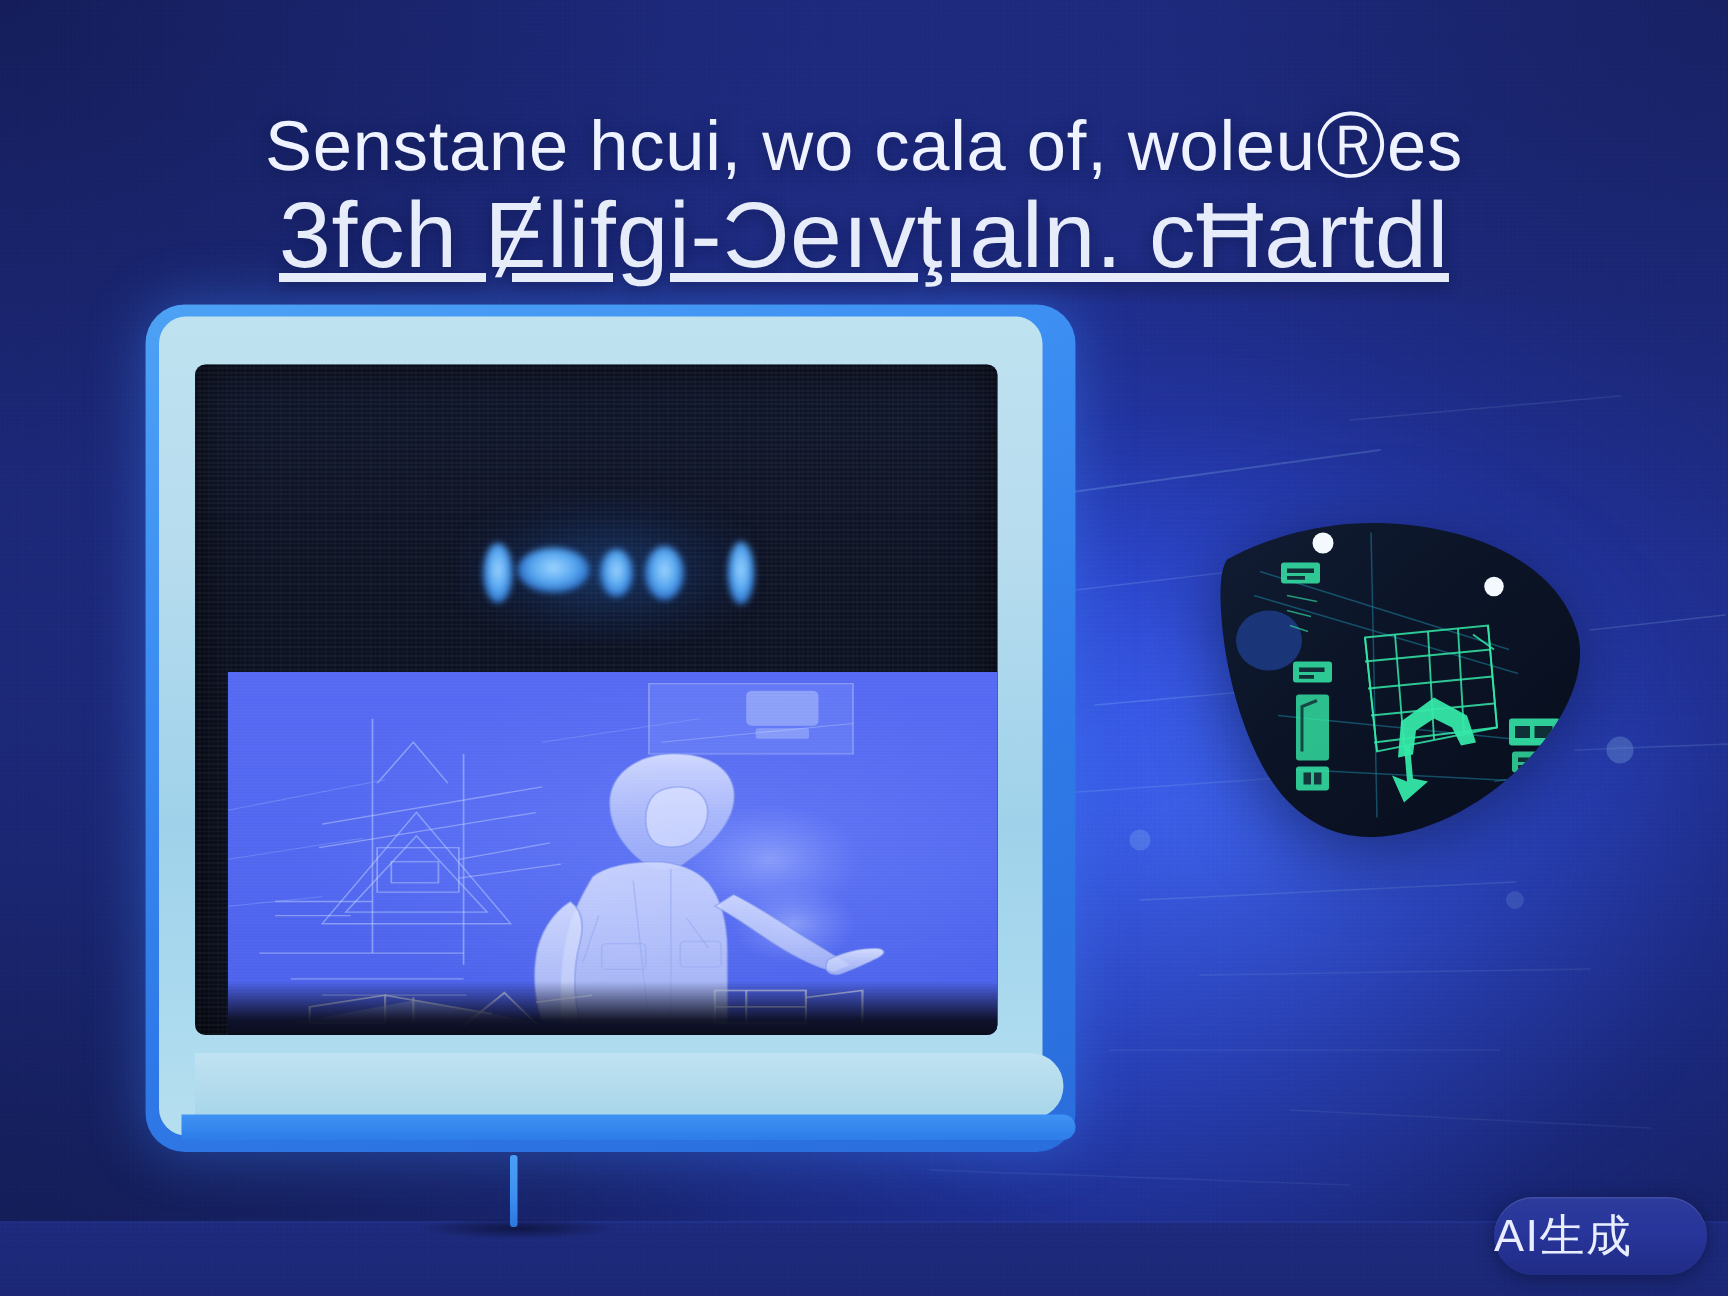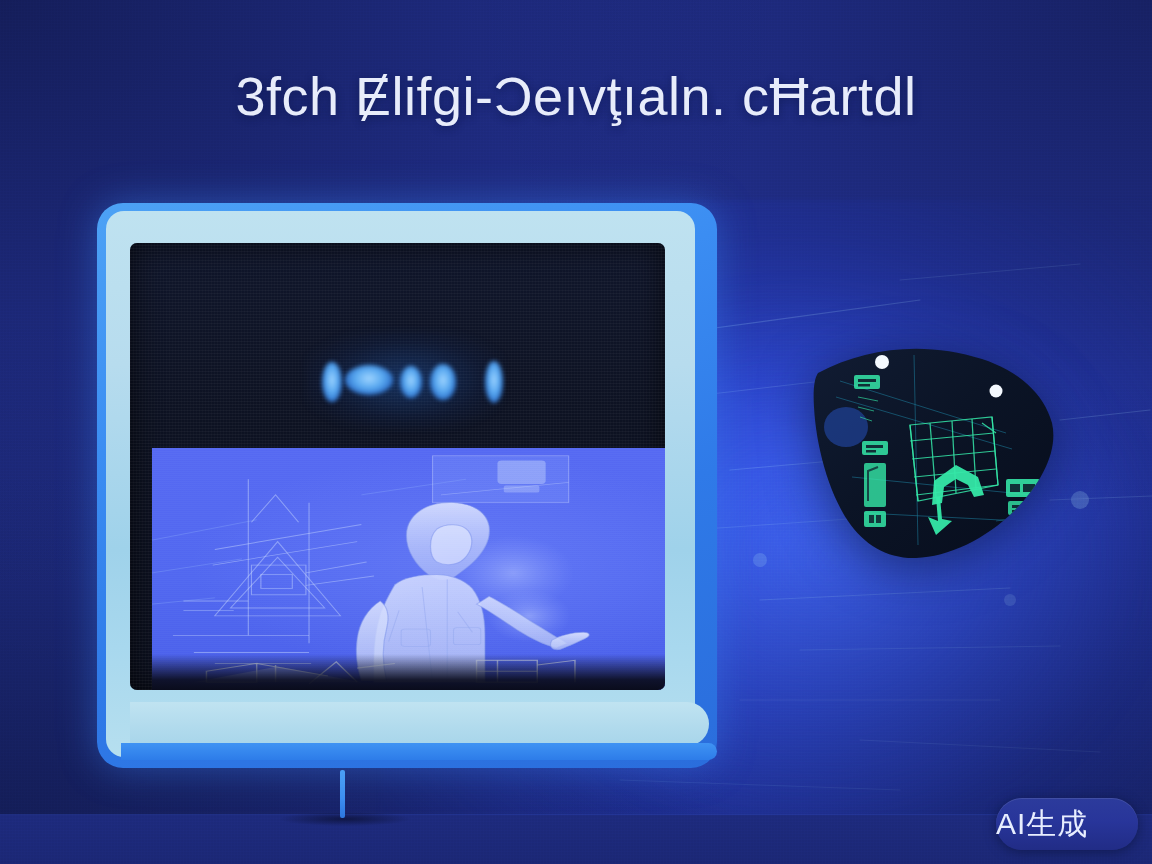--- a/index.html
+++ b/index.html
@@ -71,21 +71,21 @@
   .headline{
     position:absolute; left:0; right:0; top:66px;
     text-align:center;
     color:#eef3ff;
     font-weight:400;
     letter-spacing:.5px;
     text-shadow:0 2px 10px rgba(10,20,70,.6);
     z-index:30;
   }
   .headline .l1{ font-size:47px; line-height:62px; display:block; }
-  .headline .l2{ font-size:54px; line-height:60px; display:block; opacity:.97; }
+  .headline .l2{ font-size:62px; line-height:60px; display:block; opacity:.97;text-decoration:underline; }
 
   
   #monitor{
     position:absolute; left:97px; top:203px;
     width:620px; height:565px;
     z-index:20;
   }
   .mon-outer{
     position:absolute; inset:0;
     border-radius:26px;
@@ -221,20 +221,21 @@
         <circle cx="760" cy="560" r="7" fill="#9fd0ff" fill-opacity="0.28"></circle>
         <circle cx="1010" cy="600" r="6" fill="#9fd0ff" fill-opacity="0.25"></circle>
         <circle cx="700" cy="640" r="5" fill="#9fd0ff" fill-opacity="0.22"></circle>
       </g>
   </svg>
 
   <div class="bg-corner-dark"></div>
   <div class="ground-line"></div>
 
   <div class="headline">
+    <span class="l1">Senstane hcui, wo cala of, woleuⓇes</span>
     <span class="l2">3fch Ɇlifɡi-Ɔeıvţıaln. cĦartdl</span>
   </div>
 
   <div id="monitor">
     <div class="mon-outer"></div>
     <div class="mon-bezel"></div>
 
     <div class="mon-screen">
       <div class="screen-noise"></div>
       <div class="glow-strip"></div>

